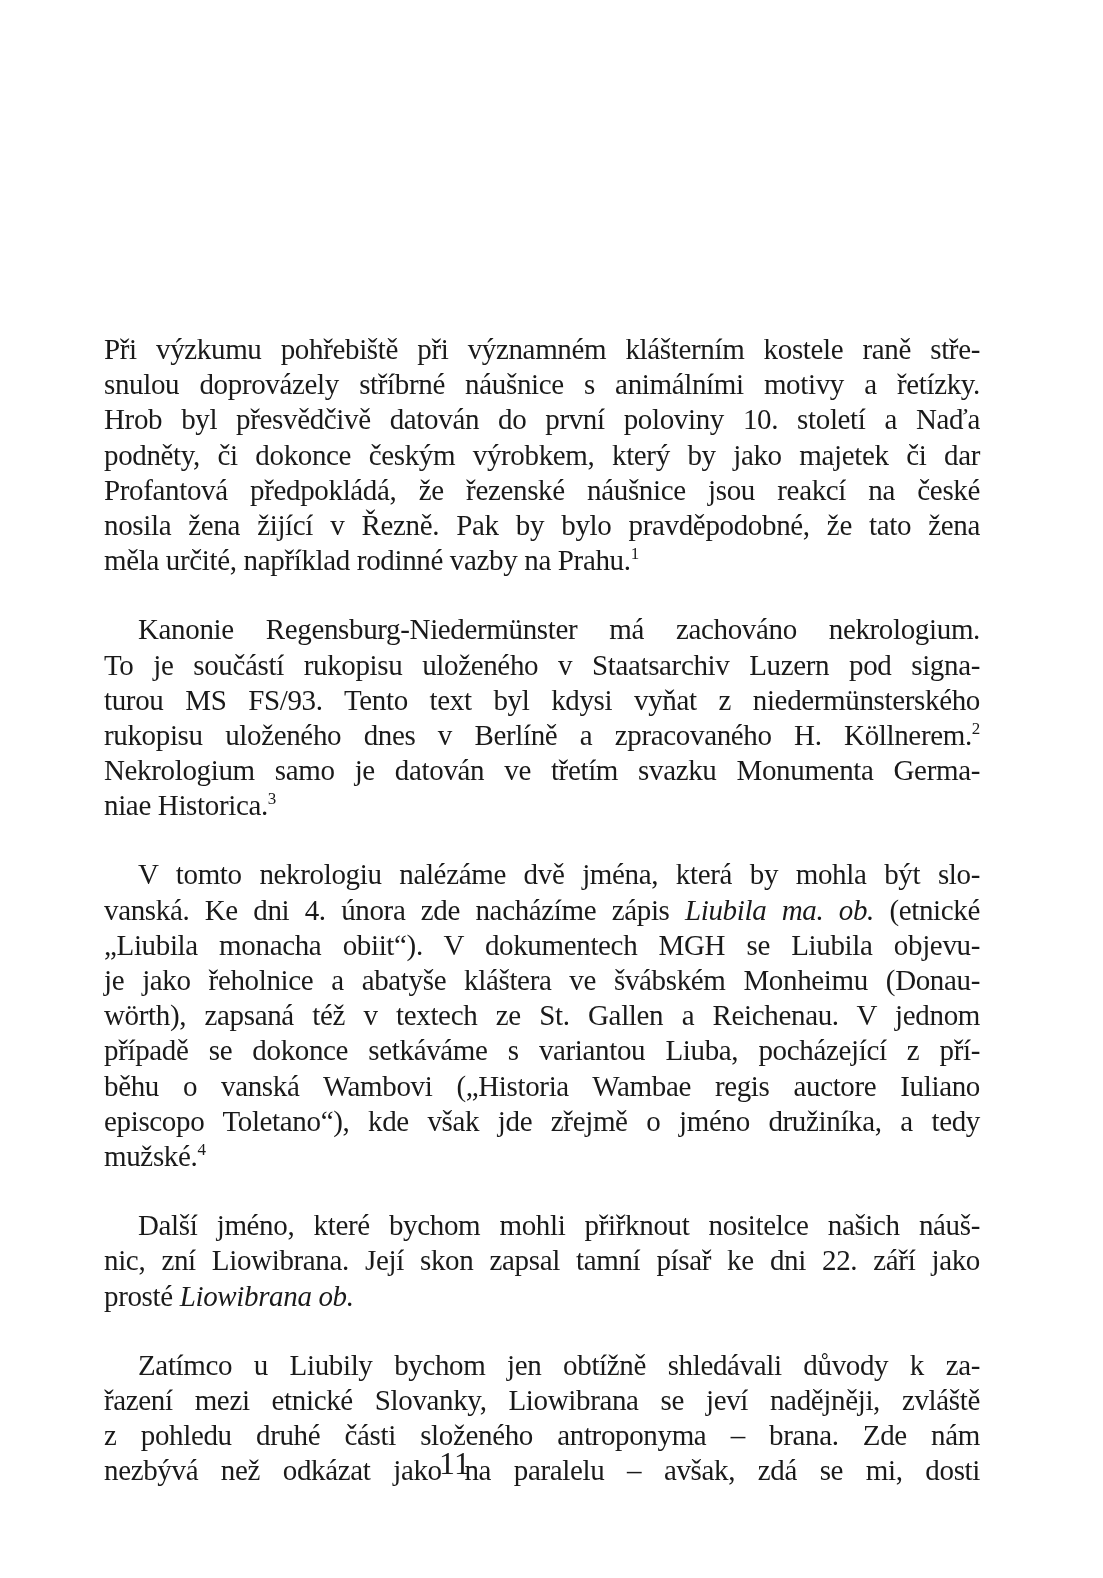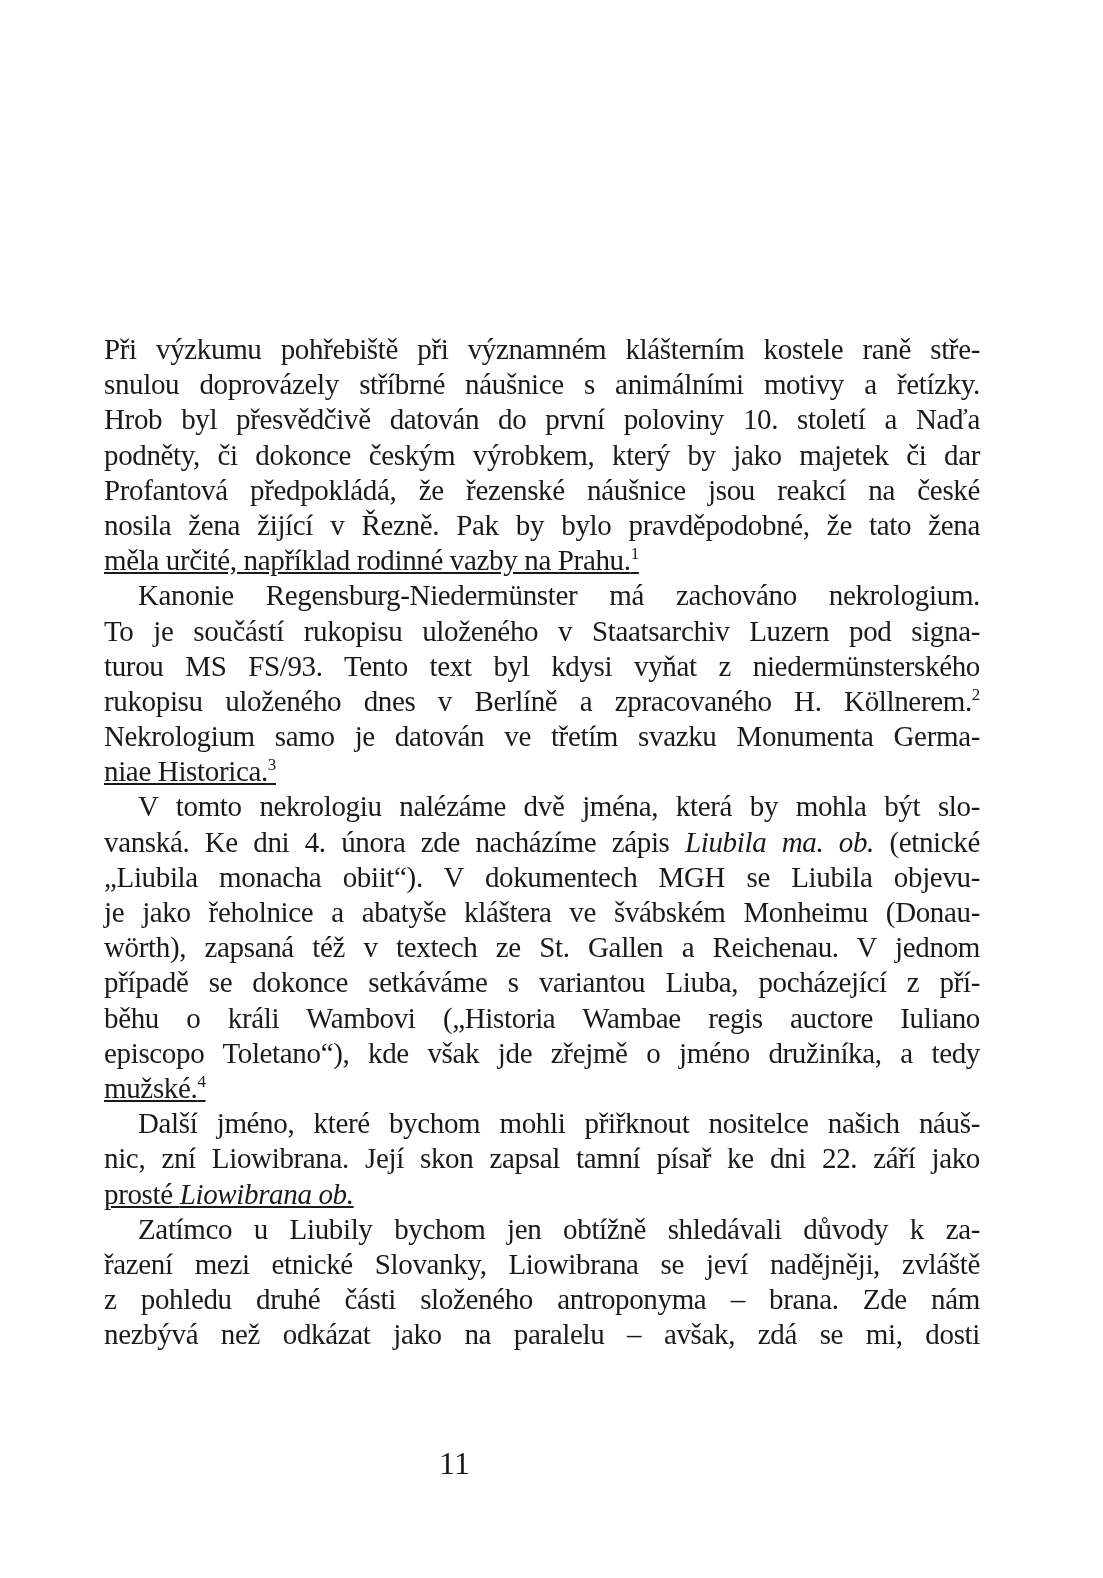--- a/index.html
+++ b/index.html
@@ -10,22 +10,22 @@
     }
     .page-body {
       position: absolute; left: 104px; top: 332px; width: 876px;
     }
     .line {
       display: block; white-space: nowrap;
       font-size: 29px; line-height: 35.2px; height: 35.2px;
       text-align: justify; text-align-last: justify;
       letter-spacing: -0.35px;
     }
-    .line.last { text-align-last: left; text-decoration: underline; }
-    .line.indent { text-indent: 34px; }
+    .line.last { text-align-last: left; }
+    .line.indent { text-indent: 34px; margin-top: 34px; }
     sup { font-size: 17px; line-height: 0; vertical-align: 11px; }
     i { font-style: italic; }
     .page-number {
       position: absolute; left: 0; width: 909px; top: 1448px;
       text-align: center; font-size: 32px; line-height: 30px;
     }
   </style>
 </head>
 <body>
 
@@ -50,21 +50,21 @@
     <span class="line last"><span>niae Historica.</span><sup>3</sup></span>
   </div>
 
   <div>
     <span class="line indent">V tomto nekrologiu nalézáme dvě jména, která by mohla být slo-</span>
     <span class="line"><span>vanská. Ke dni 4. února zde nacházíme zápis </span><i>Liubila ma. ob.</i><span> (etnické</span></span>
     <span class="line">„Liubila monacha obiit“). V dokumentech MGH se Liubila objevu-</span>
     <span class="line">je jako řeholnice a abatyše kláštera ve švábském Monheimu (Donau-</span>
     <span class="line">wörth), zapsaná též v textech ze St. Gallen a Reichenau. V jednom</span>
     <span class="line">případě se dokonce setkáváme s variantou Liuba, pocházející z pří-</span>
-    <span class="line">běhu o králi Wambovi („Historia Wambae regis auctore Iuliano</span>
+    <span class="line">běhu o vanská Wambovi („Historia Wambae regis auctore Iuliano</span>
     <span class="line">episcopo Toletano“), kde však jde zřejmě o jméno družiníka, a tedy</span>
     <span class="line last"><span>mužské.</span><sup>4</sup></span>
   </div>
 
   <div>
     <span class="line indent">Další jméno, které bychom mohli přiřknout nositelce našich náuš-</span>
     <span class="line">nic, zní Liowibrana. Její skon zapsal tamní písař ke dni 22. září jako</span>
     <span class="line last"><span>prosté </span><i>Liowibrana ob.</i></span>
   </div>
 

